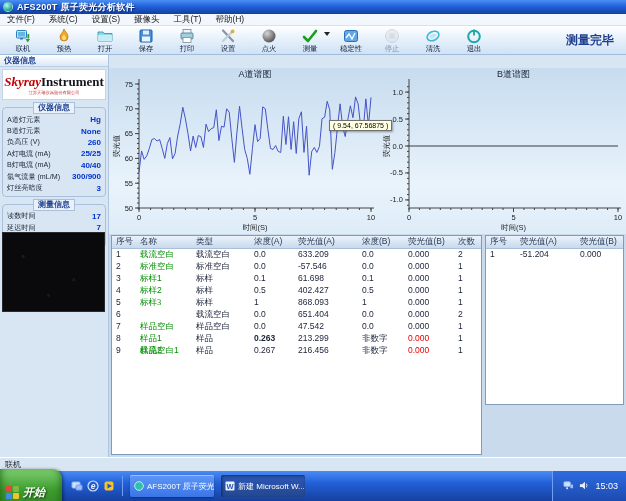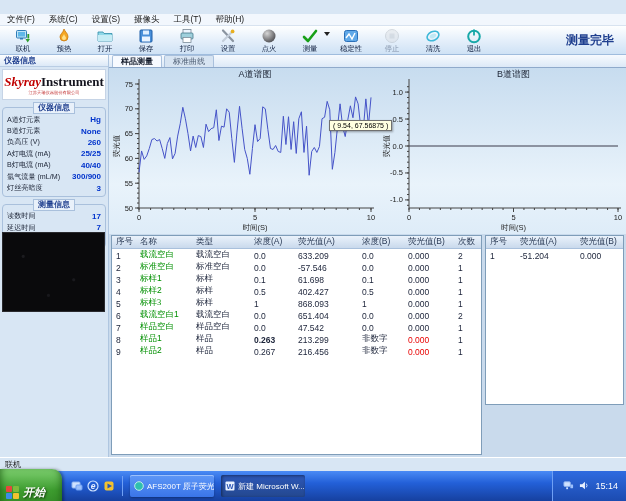--- a/index.html
+++ b/index.html
@@ -74,21 +74,21 @@
 
   .lower { position:absolute; left:0; top:179px; right:0; bottom:0; background:#C9DAEC; }
   .results { position:absolute; left:2px; top:1px; width:371px; bottom:2px; background:#fff; border:1px solid #7F9DB9; overflow:hidden; }
   .sidecol { position:absolute; left:376px; top:1px; right:2px; bottom:2px; }
   .side-table { position:absolute; left:0; right:0; top:0; height:170px; background:#fff; border:1px solid #7F9DB9; overflow:hidden; }
   .stats { position:absolute; left:0; right:0; top:173px; bottom:0; background:#EFF5FB; border:1px solid #7F9DB9; padding:8px 8px; }
   .stats-row { display:flex; font-size:8px; height:13px; }
   .stats-row .s1 { width:55%; } .stats-row .s2 { width:45%; }
   .stat-blue { color:#0000CC; } .stat-red { color:#D00000; }
 
-  .trow { display:flex; height:12px; align-items:flex-end; font-size:8.5px; color:#1A2238; }
+  .trow { display:flex; height:12px; align-items:flex-start; font-size:8.5px; color:#1A2238; }
   .trow.thead { height:13px; background:linear-gradient(180deg,#EAF2FB,#C9D9EC); border-bottom:1px solid #A9C0DC; color:#2A3A55; }
   .tcell { padding-left:4px; overflow:hidden; white-space:nowrap; flex:none; }
   .tc-green { color:#009000; }
   .tc-red { color:#E80000; }
 
   
   .statusbar { position:absolute; left:0; top:457px; right:0; height:14px; background:#D8E6F4;
     border-top:1px solid #FFFFFF; display:flex; align-items:center; font-size:8px; color:#202020; padding-left:5px; }
 
   
@@ -112,20 +112,24 @@
   .task-btn .ti { flex:none; width:10px; height:10px; }
   .tray { margin-left:auto; height:30px; display:flex; align-items:center; gap:5px; padding:0 8px 0 10px;
     background:linear-gradient(180deg,#2E6BE0,#1C4BB0); border-left:1px solid #6FA0F5; color:#fff; font-size:9px; }
   .tray svg { width:11px; height:11px; }
 </style>
 </head>
 <body>
 
 <div class="screen">
 
+  <div class="titlebar">
+    <span class="app-icon"></span>
+    <span class="win-title">AFS200T 原子荧光分析软件</span>
+  </div>
 
   <div class="menubar" id="menubar">
       <div class="menu-item">文件(F)</div>
       <div class="menu-item">系统(C)</div>
       <div class="menu-item">设置(S)</div>
       <div class="menu-item">摄像头</div>
       <div class="menu-item">工具(T)</div>
       <div class="menu-item">帮助(H)</div>
     </div>
 
@@ -307,24 +311,20 @@
           <div class="info-row">
             <span class="lab">空白判别值</span>
             <span class="val">10</span>
           </div>
         </div>
     </div>
     <div class="camera"></div>
   </div>
 
   <div class="main">
-    <div class="tabs" id="tabstrip">
-        <div class="tab active">样品测量</div>
-        <div class="tab">标准曲线</div>
-      </div>
     <div class="charts">
       <div class="chart-a" id="chartA"><svg width="268" height="166">
             <line x1="28" y1="11" x2="28" y2="140" stroke="#444" stroke-width="1"></line>
             <line x1="28" y1="140" x2="263" y2="140" stroke="#444" stroke-width="1"></line>
             <line x1="28" y1="140" x2="28" y2="142" stroke="#444"></line>
             <line x1="39.6" y1="140" x2="39.6" y2="142" stroke="#444"></line>
             <line x1="51.2" y1="140" x2="51.2" y2="142" stroke="#444"></line>
             <line x1="62.8" y1="140" x2="62.8" y2="142" stroke="#444"></line>
             <line x1="74.4" y1="140" x2="74.4" y2="142" stroke="#444"></line>
             <line x1="86" y1="140" x2="86" y2="142" stroke="#444"></line>
@@ -634,17 +634,17 @@
     <div class="tray">
       <span><svg viewBox="0 0 12 12">
             <rect x="1" y="2" width="7" height="5" rx="1" fill="#CFE2FF" stroke="#8FB4F0"></rect>
             <rect x="3.5" y="8" width="2" height="2" fill="#CFE2FF"></rect>
             <rect x="8" y="5" width="3" height="4" rx="0.5" fill="#9CC0FB"></rect>
           </svg></span>
       <span><svg viewBox="0 0 12 12">
             <path d="M1 4.5 L3.5 4.5 L6.5 2 L6.5 10 L3.5 7.5 L1 7.5 Z" fill="#E8F0FF"></path>
             <path d="M8 4 Q9.5 6 8 8" stroke="#E8F0FF" fill="none"></path>
           </svg></span>
-      <span>15:14</span>
+      <span>15:03</span>
     </div>
   </div>
 
 </div>
 
 </body></html>

